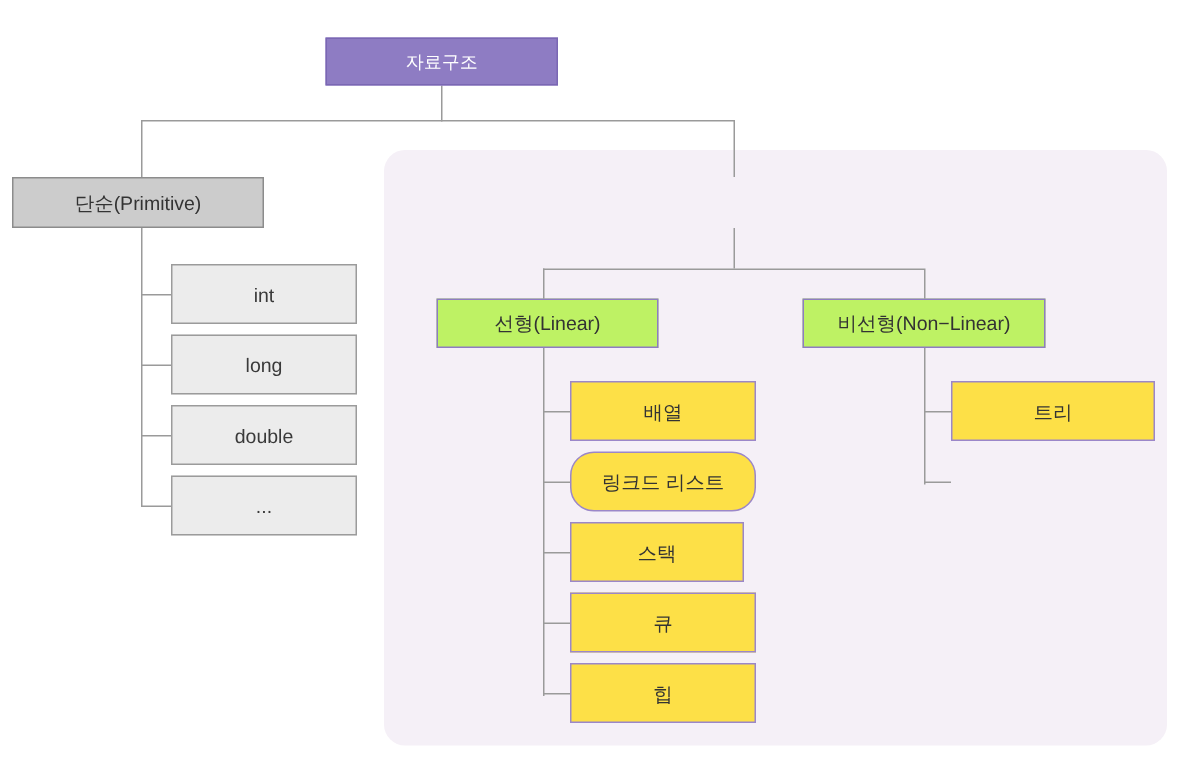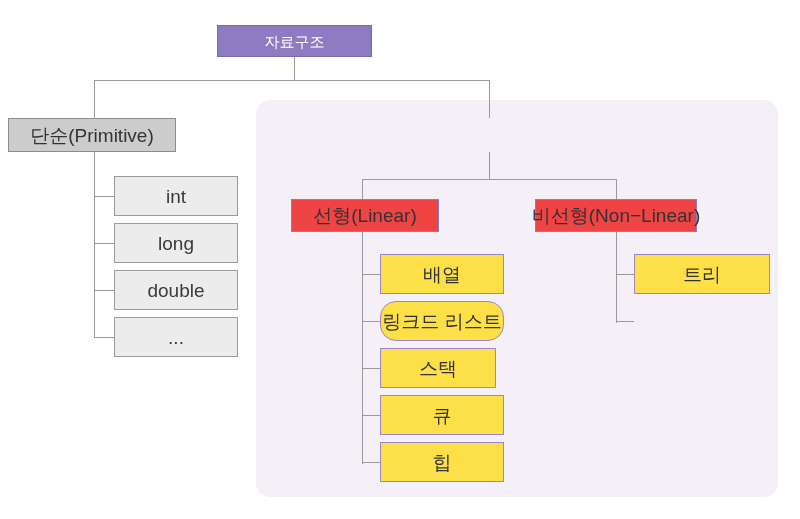--- a/index.html
+++ b/index.html
@@ -39,49 +39,49 @@
   .line-h { height: 1px; }
   .line-v { width: 1px; }
 
   
   .node {
     position: absolute;
     box-sizing: border-box;
     display: flex;
     align-items: center;
     justify-content: center;
-    font-size: 19px;
+    font-size: 13px;
     line-height: 1;
     color: #3a3a3a;
     white-space: nowrap;
   }
 
   
   .node.root {
     background: #8e7cc3;
     border: 1px solid #7a67b3;
     color: #ffffff;
-    font-size: 15px;
+    font-size: 12px;
   }
   
   .node.gray-strong {
     background: #cccccc;
     border: 1px solid #8c8c8c;
     color: #333333;
   }
   
   .node.gray-light {
     background: #ececec;
     border: 1px solid #9b9b9b;
     color: #3a3a3a;
     text-align: right;
   }
   
   .node.purple-mid {
-    background: #ef4444;
+    background: #bef264;
     border: 1px solid #8e7cc3;
     color: #333333;
   }
   
   .node.purple-light {
     background: #fde047;
     border: 1px solid #9b87c9;
     color: #333333;
   }
 </style>

